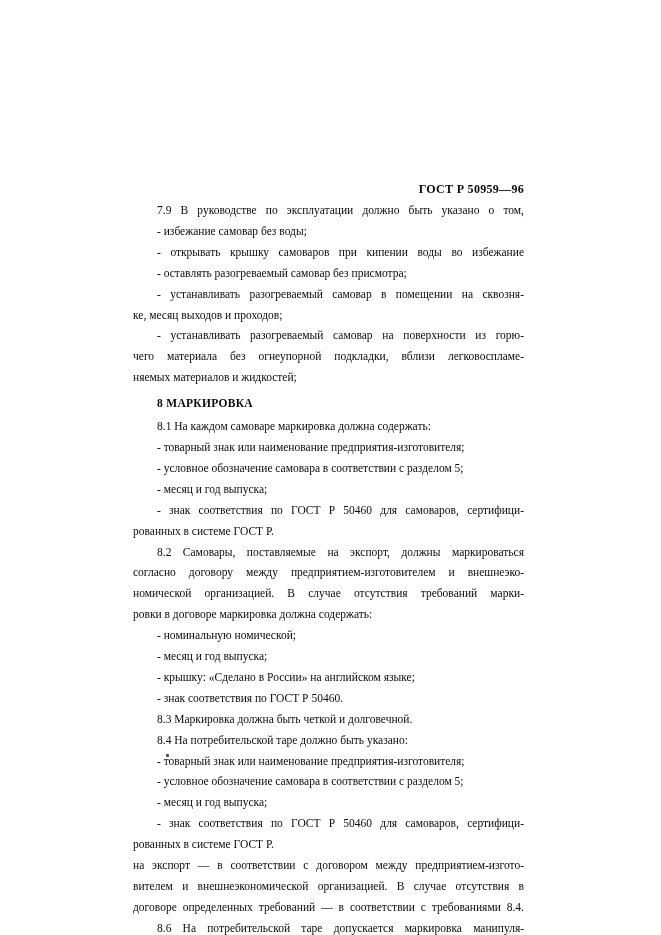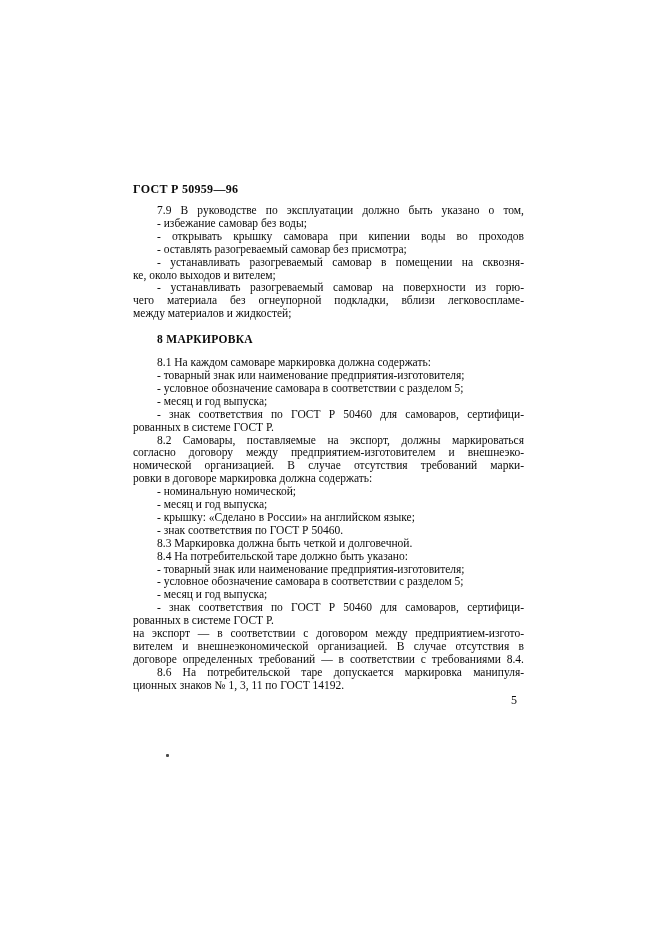--- a/index.html
+++ b/index.html
@@ -19,34 +19,35 @@
   }
   .content {
     position: absolute;
     left: 133px;
     top: 183px;
     width: 391px;
   }
   .running-header {
     font-size: 12px;
     font-weight: bold;
-    text-align: left;
+    text-align: right;
     letter-spacing: 0.3px;
     line-height: 13px;
     margin-bottom: 8px;
     white-space: nowrap;
   }
   .doc-body {
     font-size: 11.5px;
     line-height: 12.9px;
   }
   .para { margin: 0; }
   .line {
     text-align: left;
     min-height: 12.9px;
+    margin-top: 8px;
   }
   .line.first { padding-left: 24px; }
   .line.just {
     text-align: justify;
     text-align-last: justify;
   }
   .heading {
     font-weight: bold;
     font-size: 11.5px;
     padding-left: 24px;
@@ -79,33 +80,33 @@
   <div class="content">
     <div class="running-header">ГОСТ Р 50959—96</div>
     <div class="doc-body">
         <div class="para">
           <div class="line first just">7.9 В руководстве по эксплуатации должно быть указано о том,</div>
         </div>
         <div class="para">
           <div class="line first">- избежание самовар без воды;</div>
         </div>
         <div class="para">
-          <div class="line first just">- открывать крышку самовара при кипении воды во проходов</div>
+          <div class="line first just">- открывать крышку самоваров при кипении воды во избежание</div>
         </div>
         <div class="para">
           <div class="line first">- оставлять разогреваемый самовар без присмотра;</div>
         </div>
         <div class="para">
           <div class="line first just">- устанавливать разогреваемый самовар в помещении на сквозня-</div>
-          <div class="line">ке, около выходов и вителем;</div>
+          <div class="line">ке, месяц выходов и проходов;</div>
         </div>
         <div class="para">
           <div class="line first just">- устанавливать разогреваемый самовар на поверхности из горю-</div>
           <div class="line just">чего материала без огнеупорной подкладки, вблизи легковоспламе-</div>
-          <div class="line">между материалов и жидкостей;</div>
+          <div class="line">няемых материалов и жидкостей;</div>
         </div>
         <div class="heading">8 МАРКИРОВКА</div>
         <div class="para">
           <div class="line first">8.1 На каждом самоваре маркировка должна содержать:</div>
         </div>
         <div class="para">
           <div class="line first">- товарный знак или наименование предприятия-изготовителя;</div>
         </div>
         <div class="para">
           <div class="line first">- условное обозначение самовара в соответствии с разделом 5;</div>

